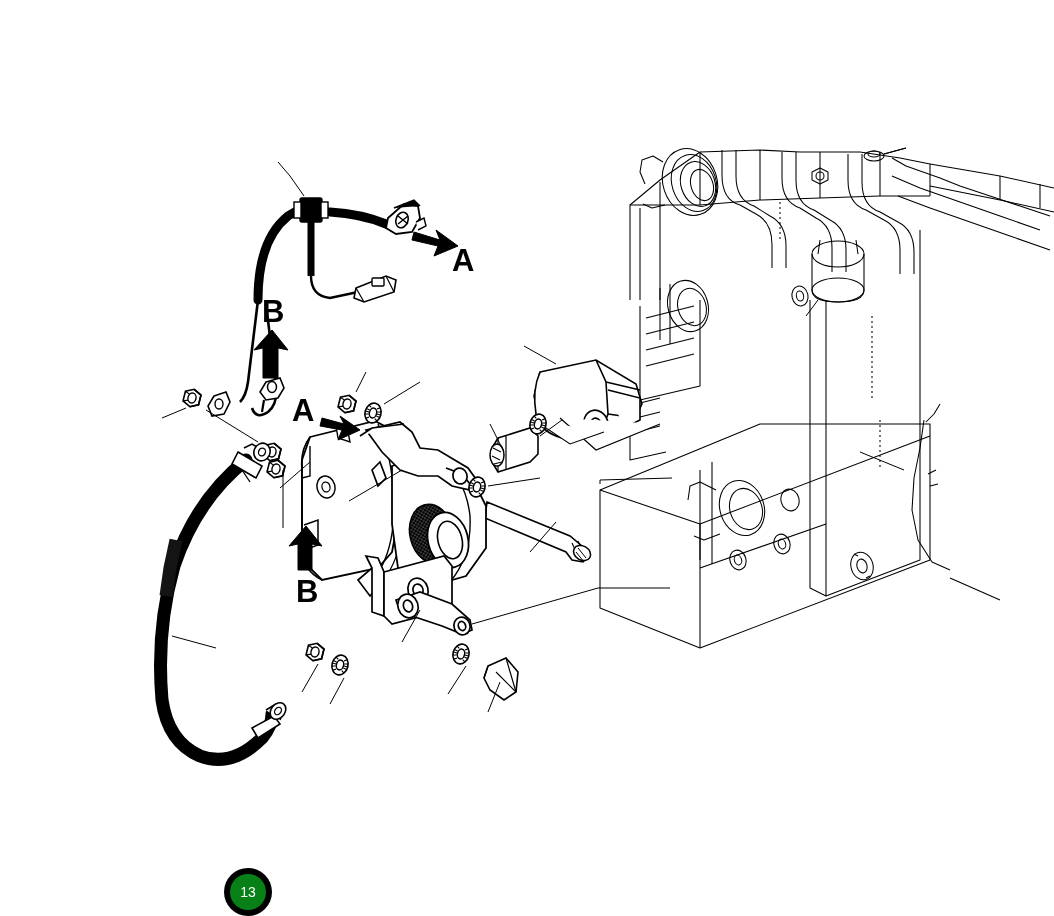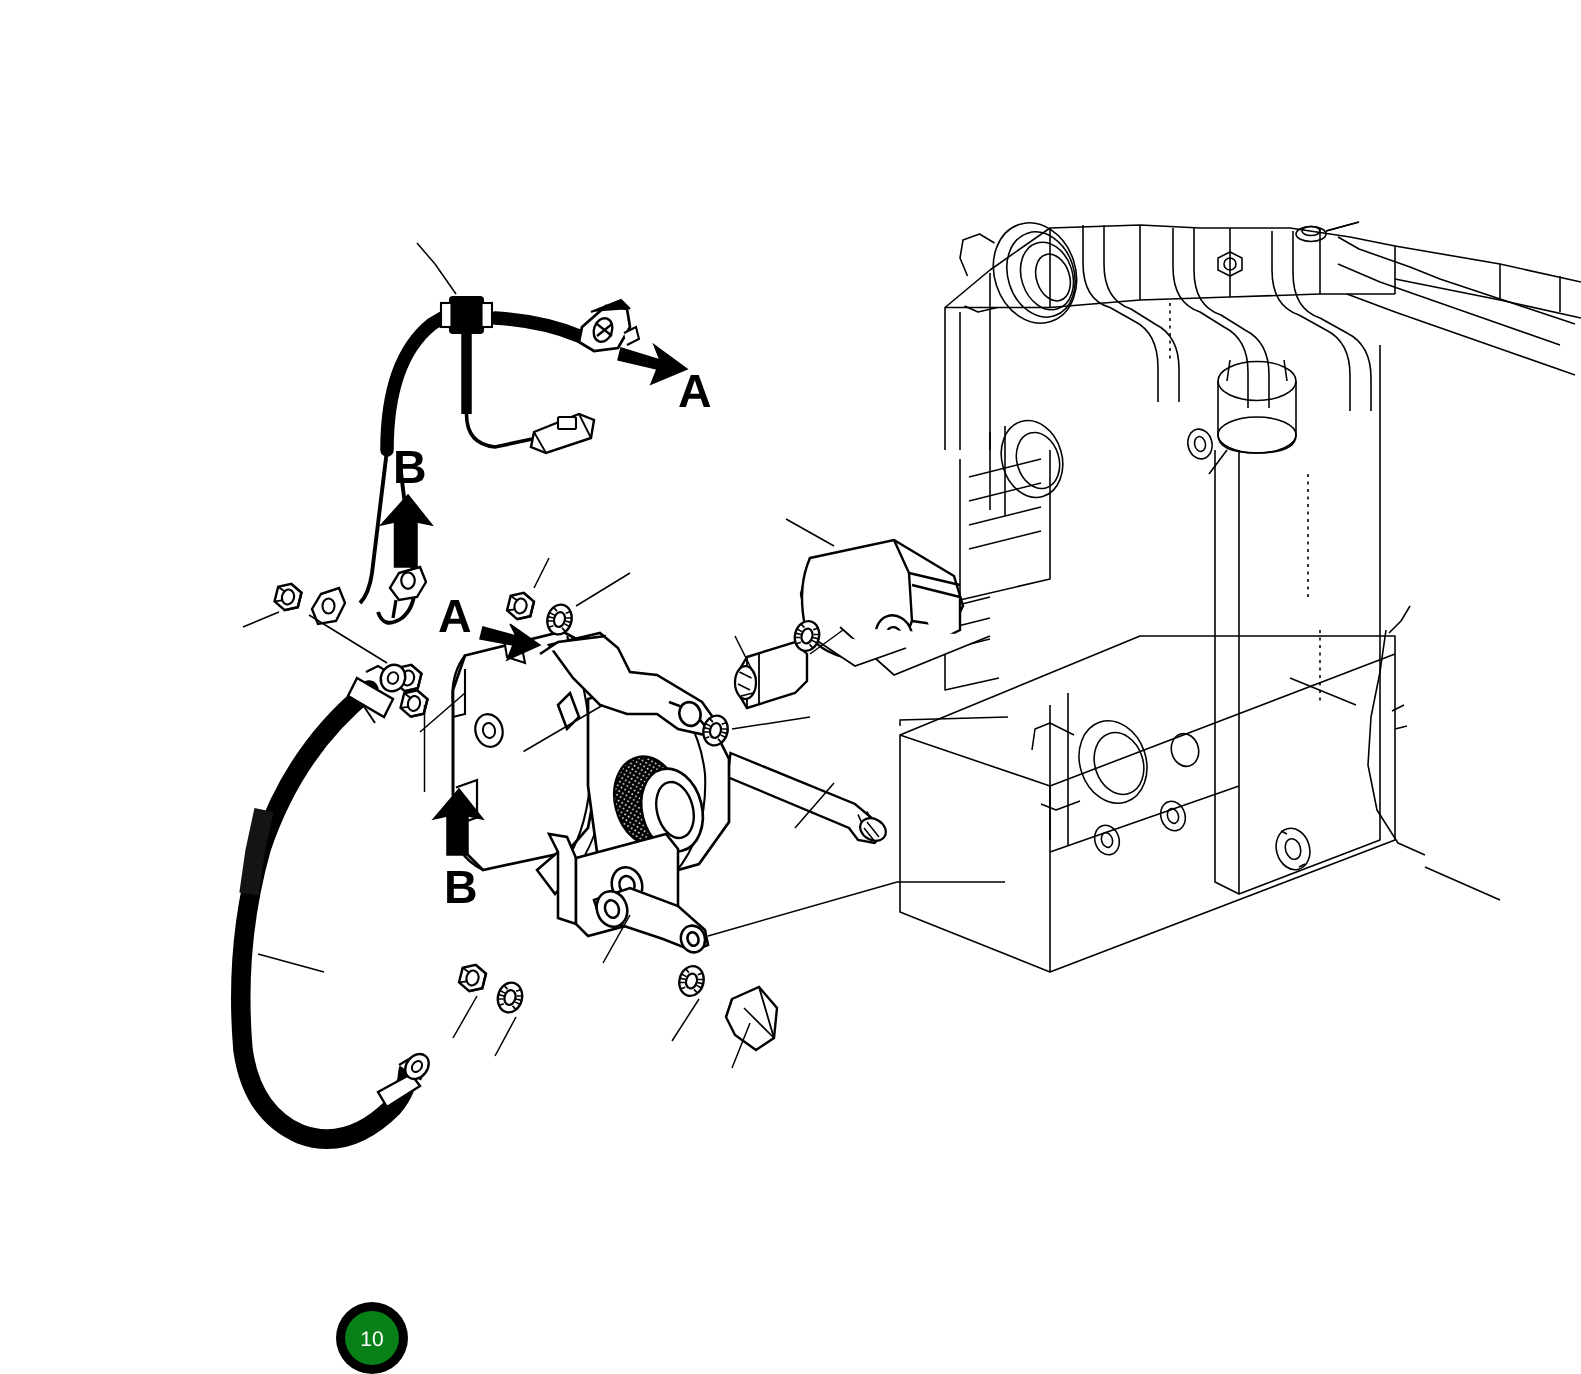--- a/index.html
+++ b/index.html
@@ -354,17 +354,17 @@
   </g>
 
   <g>
     <path d="M298,570 L298,544 L289,546 L306,526 L322,546 L312,544 L312,570 Z" fill="#000" stroke="#000" stroke-width="1"></path>
     <text class="lbl" x="296" y="602" font-size="31">B</text>
   </g>
 </svg>
 
 <div id="badge" style="background: rgb(0, 0, 0);">
   <div class="inner" style="background: rgb(7, 128, 24);">
-    <span class="num" style="color: rgb(255, 255, 255);">10</span>
+    <span class="num" style="color: rgb(255, 255, 255);">13</span>
   </div>
 </div>
 
 </div>
 
 </body></html>

